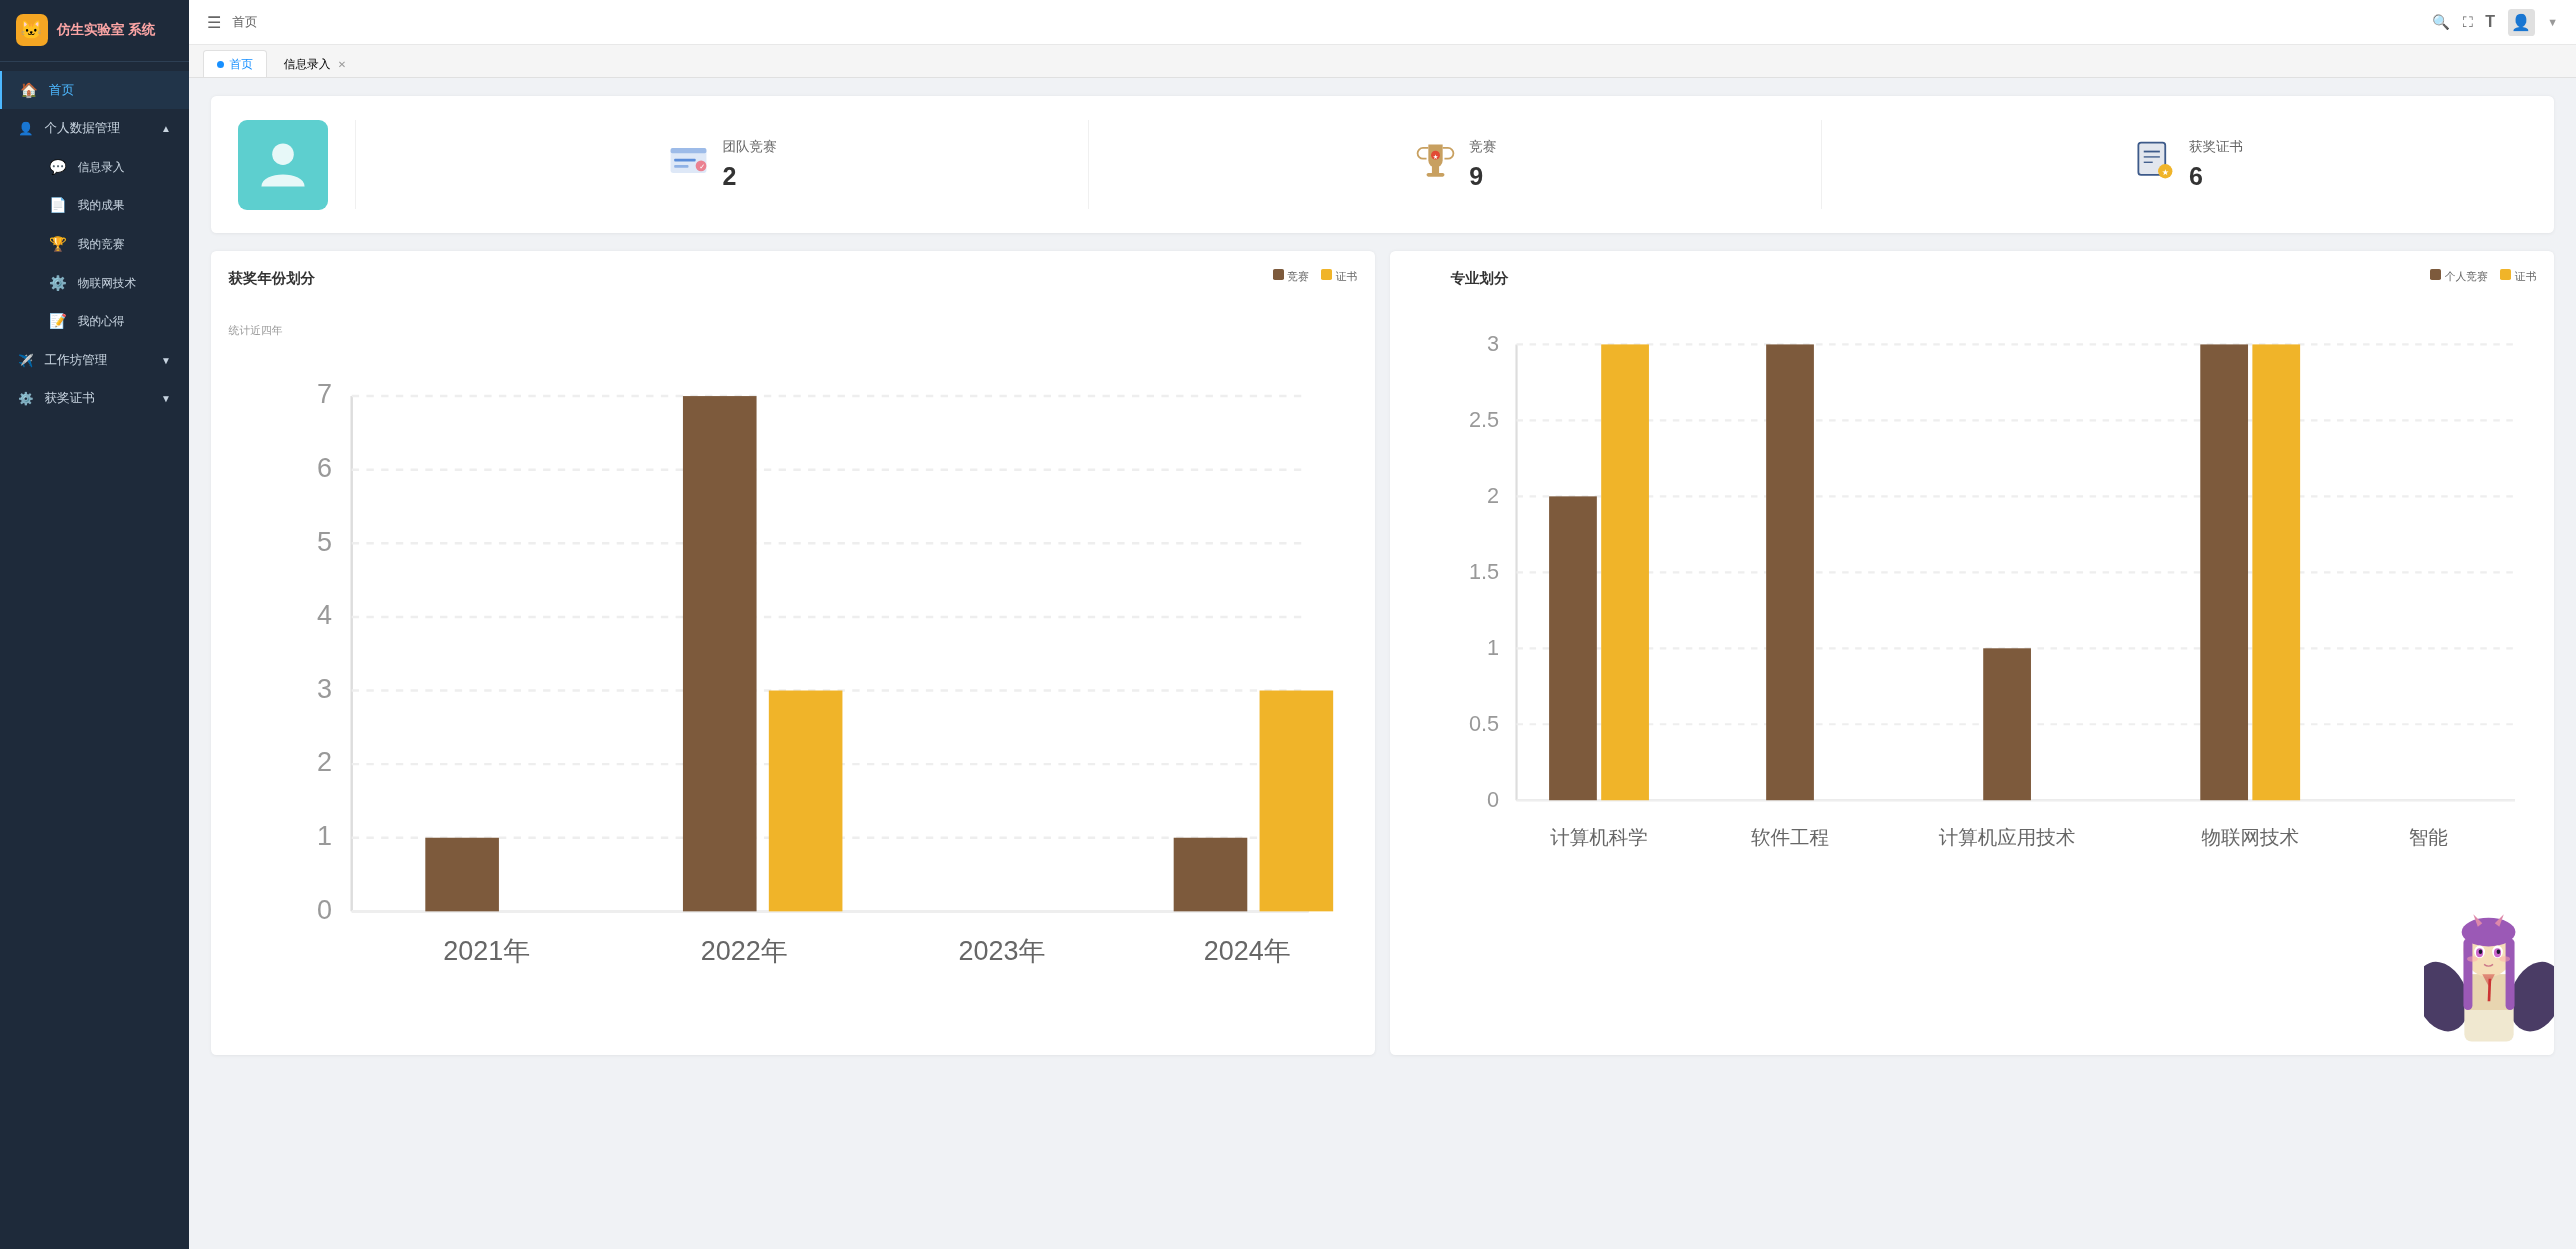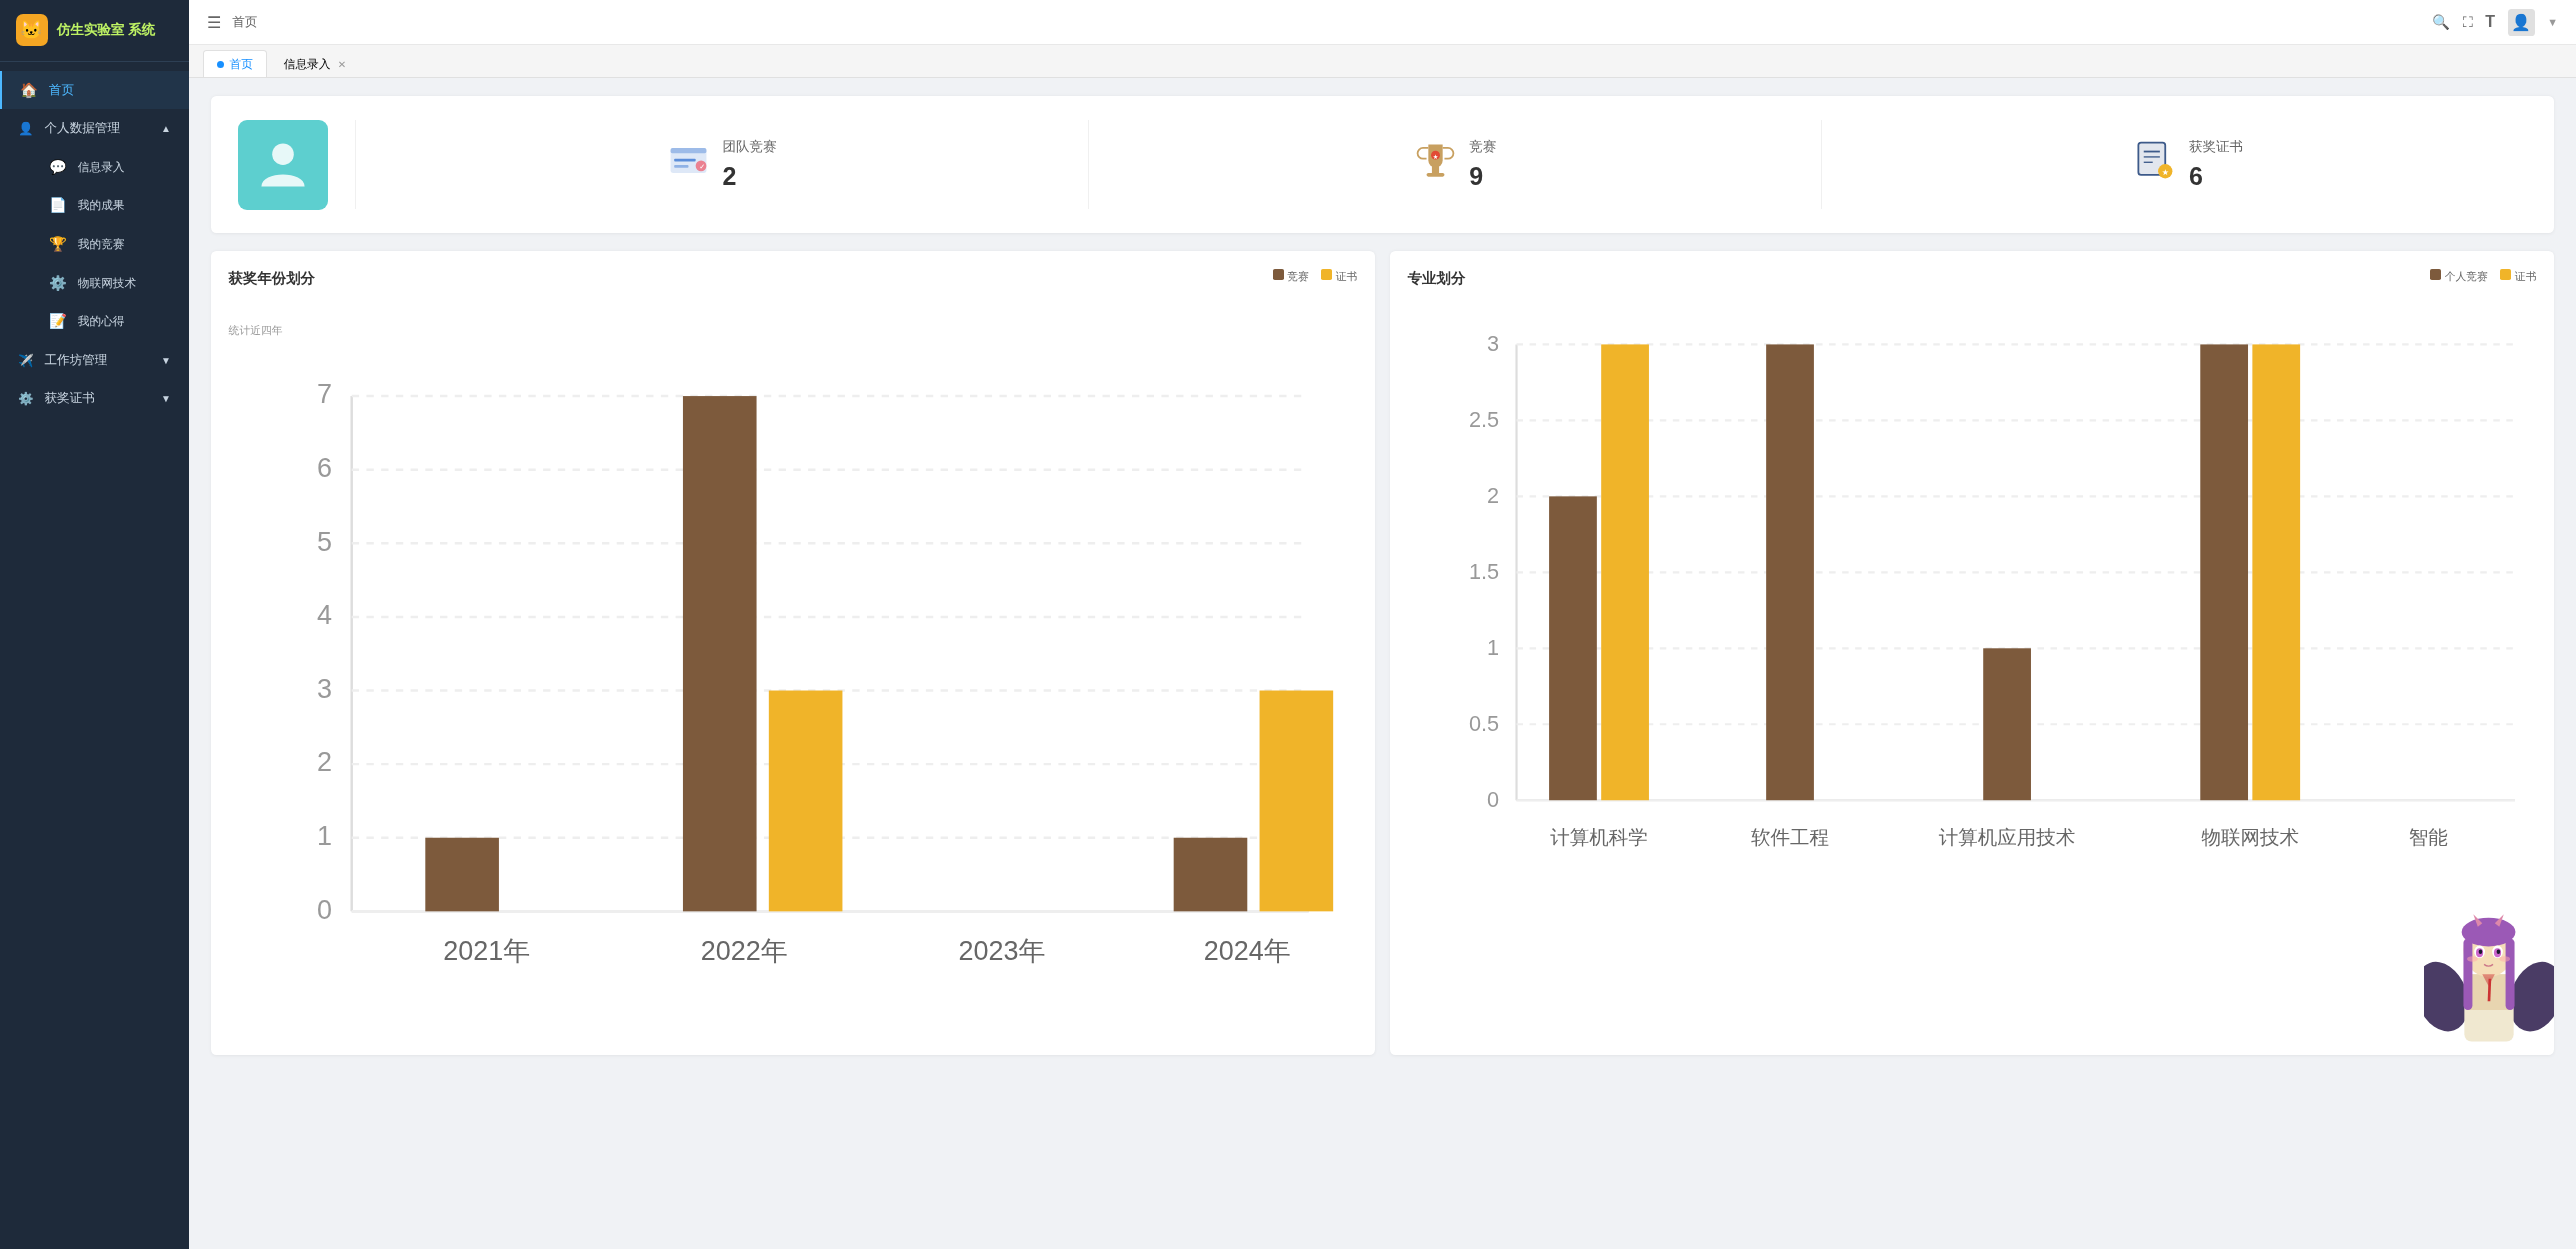--- a/index.html
+++ b/index.html
@@ -29,21 +29,21 @@
       background: #f5a623;
       border-radius: 7.2px;
       display: flex;
       align-items: center;
       justify-content: center;
       font-size: 18px;
     }
     .logo-text {
       font-size: 13.5px;
       font-weight: bold;
-      color: #bef264;
+      color: #fca5a5;
     }
     .sidebar-nav {
       padding: 9px 0;
       flex: 1;
     }
     .nav-item {
       display: flex;
       align-items: center;
       padding: 10.8px 18px;
       cursor: pointer;
@@ -431,21 +431,21 @@
 
           <text x="315" y="250" font-size="11" text-anchor="middle" fill="#666">2023年</text>
 
           <rect x="385" y="200" width="30" height="30" fill="#7d5a3c"></rect>
           <rect x="420" y="140" width="30" height="90" fill="#f0b429"></rect>
           <text x="415" y="250" font-size="11" text-anchor="middle" fill="#666">2024年</text>
         </svg>
       </div>
 
       <div class="chart-card">
-        <div style="display:flex;justify-content:space-between;align-items:flex-start;">
+        <div style="display:flex;justify-content:space-between;align-items:flex-start;margin-left:43px;">
           <div>
             <div class="chart-title">专业划分</div>
           </div>
           <div class="chart-legend">
             <span><span class="legend-dot" style="background:#7d5a3c;"></span><span>个人竞赛</span></span>
             <span><span class="legend-dot" style="background:#f0b429;"></span><span>证书</span></span>
           </div>
         </div>
         <svg class="bar-chart" viewBox="0 0 520 280" style="margin-top:9px;">
 

